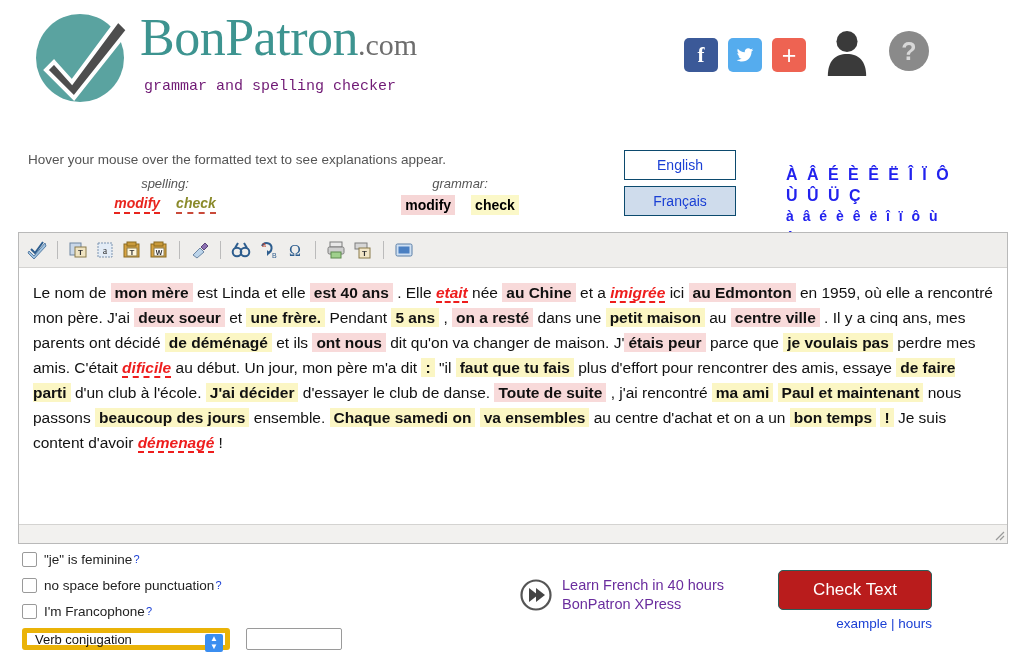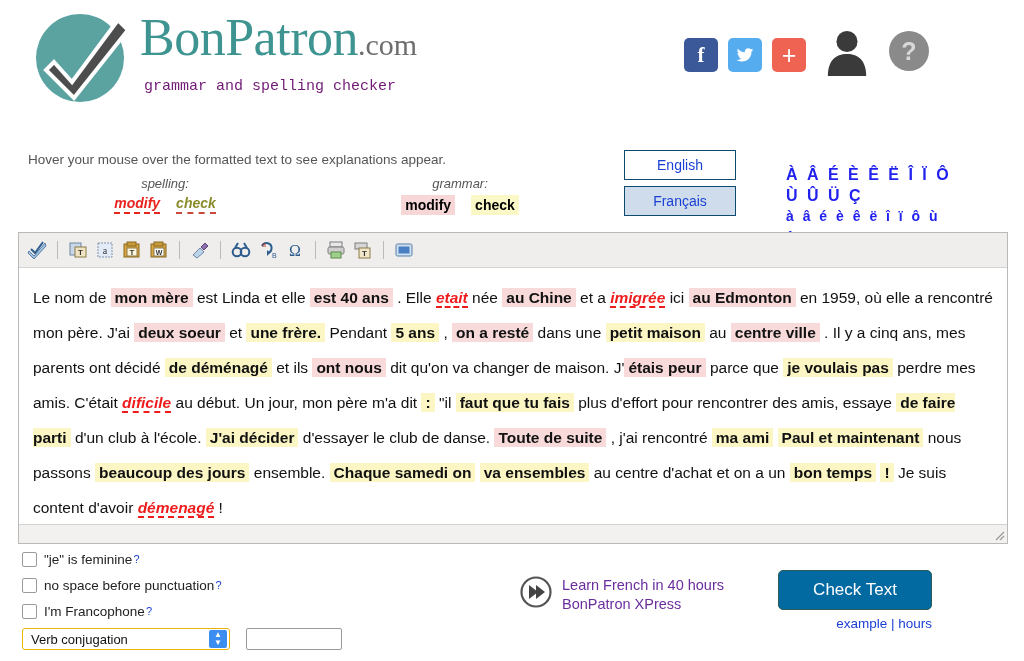--- a/index.html
+++ b/index.html
@@ -75,57 +75,57 @@
   .accents .row2{font-size:14px;}
 
   
   .editor{position:absolute;left:18px;top:232px;width:988px;height:310px;
     border:1px solid #b9b9b9;background:#fff;}
   .toolbar{height:34px;background:#efeeec;border-bottom:1px solid #d4d3d1;
     display:flex;align-items:center;padding:0 6px;gap:3px;}
   .tb{width:24px;height:24px;display:flex;align-items:center;justify-content:center;cursor:pointer;}
   .tbsep{width:1px;height:18px;background:#bbb;margin:0 5px;}
   .textarea{
-    padding:12px 14px 6px 14px;font-size:15.5px;line-height:35px;color:#111;
+    padding:12px 14px 6px 14px;font-size:15.5px;line-height:25px;color:#111;
     height:248px;overflow:hidden;
   }
   .hl-p{background:#f8dada;font-weight:bold;padding:1px 4px;}
   .hl-y{background:#fbf6c4;font-weight:bold;padding:1px 4px;}
   .sp-err{color:#ee1d1d;font-style:italic;font-weight:bold;
           border-bottom:2px dashed #ee1d1d;}
   .resizer{position:absolute;right:2px;bottom:2px;width:12px;height:12px;}
   .statusstrip{position:absolute;left:0;right:0;bottom:0;height:18px;background:#f2f1ef;
     border-top:1px solid #d4d3d1;}
 
   
   .opts{position:absolute;left:22px;top:548px;}
   .optrow{display:flex;align-items:center;height:22px;margin-bottom:4px;}
   .cb{width:13px;height:13px;border:1px solid #9a9a9a;background:#fff;border-radius:2px;
       margin-right:7px;cursor:pointer;}
   .optlabel{font-size:13.5px;color:#222;}
   .qm{color:#1a3fd4;font-size:11px;vertical-align:super;margin-left:1px;cursor:pointer;}
   .selrow{display:flex;align-items:center;margin-top:6px;}
   .sel{
-    width:208px;height:22px;border:1px solid #eab308;background:#fff;border-radius:3px;
+    width:208px;height:22px;border:5px solid #eab308;background:#fff;border-radius:3px;
     display:flex;align-items:center;font-size:13px;color:#111;padding-left:8px;
     position:relative;cursor:pointer;box-sizing:border-box;
   }
   .sel-arrow{position:absolute;right:2px;top:1px;width:18px;height:18px;background:#3b8ef0;
     border-radius:2px;display:flex;flex-direction:column;align-items:center;justify-content:center;color:#fff;
     font-size:8px;line-height:8px;}
   .txtin{width:96px;height:22px;border:1px solid #9a9a9a;background:#fff;margin-left:16px;
     border-radius:2px;box-sizing:border-box;}
 
-  .promo{position:absolute;left:520px;top:576px;display:flex;gap:10px;}
+  .promo{position:absolute;left:520px;top:576px;display:flex;align-items:center;gap:10px;}
   .promo-ico{width:32px;height:32px;}
   .promo-text{color:#6a2d9e;font-size:14.5px;line-height:19px;cursor:pointer;}
 
   .checkbtn{
     position:absolute;right:20px;top:570px;width:152px;height:38px;border-radius:5px;
-    background:#0369a1;border:1px solid #2c5e59;color:#fff;font-size:17px;
+    background:#b91c1c;border:1px solid #2c5e59;color:#fff;font-size:17px;
     display:flex;align-items:center;justify-content:center;cursor:pointer;
   }
   .exlinks{position:absolute;right:20px;top:616px;font-size:13.5px;color:#1a3fd4;}
   .exlinks span{cursor:pointer;}
   .exsep{color:#1a3fd4;}
 </style>
 </head>
 <body>
 
 <div class="page">

